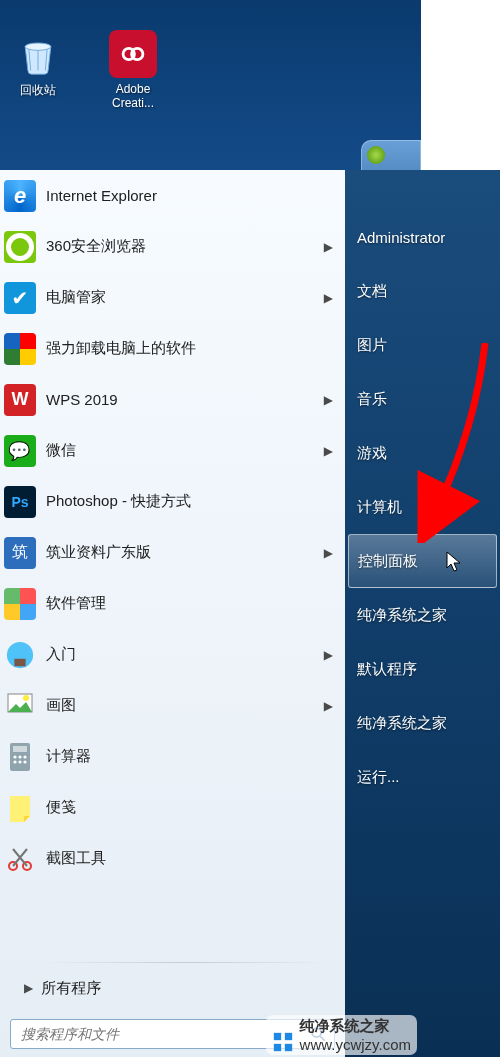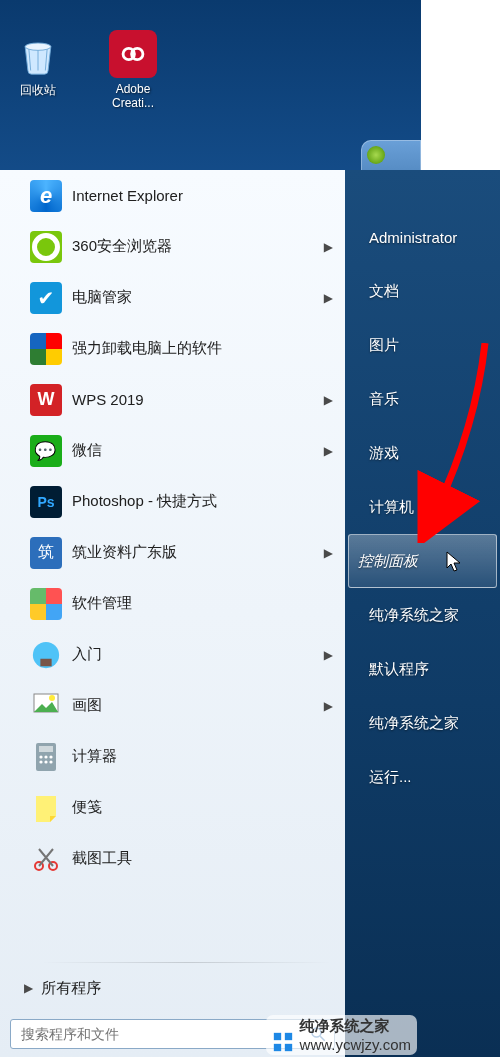--- a/index.html
+++ b/index.html
@@ -15,36 +15,36 @@
     .recycle-svg { width:44px; height:44px; }
     .adobe-tile { width:48px; height:48px; background:#c8102e; border-radius:8px; display:flex; align-items:center; justify-content:center; }
     .adobe-tile svg { width:34px; height:34px; }
     
     .gadget { position:absolute; top:140px; right:0; width:60px; height:50px; background:linear-gradient(180deg,#6aa0d8,#4a80b8); border-top-left-radius:10px; border-bottom-left-radius:10px; box-shadow:inset 0 0 0 1px rgba(255,255,255,.3); }
     .gadget::before{content:"";position:absolute;top:6px;left:6px;width:18px;height:18px;border-radius:50%;background:radial-gradient(circle,#a7d94f,#4a8f00);} 
 
     
     .start-menu { position:absolute; left:0; top:170px; bottom:0; width:500px; display:flex; }
     .left-pane { width:345px; background:linear-gradient(180deg,#f7fbff 0%, #e5edf5 100%); display:flex; flex-direction:column; }
-    .left-items { flex:1; overflow:hidden;padding-left:26px; }
+    .left-items { flex:1; overflow:hidden; }
     .start-item { display:flex; align-items:center; height:51px; padding:0 12px 0 4px; cursor:pointer; }
     .start-item .app-ico { width:32px; height:32px; margin-right:10px; display:flex; align-items:center; justify-content:center; border-radius:4px; }
     .start-item .label { flex:1; font-size:15px; color:#202020; }
     .start-item .arrow { font-size:12px; color:#4a4a4a; margin-left:6px; }
     .sep { height:1px; background:linear-gradient(90deg,transparent,rgba(0,0,0,.15),transparent); margin-left:42px; margin-right:14px; }
     .all-programs { height:50px; display:flex; align-items:center; padding-left:16px; font-size:15px; color:#202020; cursor:pointer; }
     .all-programs .arrow { margin-left:8px; font-size:12px; color:#4a4a4a; }
     .search-wrap { padding:6px 10px 8px; }
     .search-box { position:relative; }
-    .search-box input { width:100%; height:30px; border:1px solid #8aa9c7; border-radius:3px; padding:0 32px 0 10px; font-size:14px; color:#7a7a7a; background:#fff; }
+    .search-box input { width:100%; height:30px; border:1px solid #8aa9c7; border-radius:3px; padding:0 32px 0 10px; font-size:14px; font-style:italic; color:#7a7a7a; background:#fff; }
     .search-box .s-icon { position:absolute; right:8px; top:6px; width:18px; height:18px; color:#3a76b6; }
 
     .right-pane { flex:1; background:linear-gradient(180deg,#1a4c7c 0%, #0f3b66 60%, #0a2f54 100%); position:relative; padding-top:40px; }
-    .right-item { height:54px; display:flex; align-items:center; padding-left:24px; color:#fff; font-size:15px; cursor:pointer; text-shadow:0 1px 2px rgba(0,0,0,.5); }
-    .right-item.selected { background:linear-gradient(180deg,rgba(255,255,255,.30),rgba(255,255,255,.10)); border:1px solid rgba(255,255,255,.55); border-radius:3px; margin:0 3px; padding-left:9px;font-style:italic; }
+    .right-item { height:54px; display:flex; align-items:center; padding-left:12px; color:#fff; font-size:15px; cursor:pointer; text-shadow:0 1px 2px rgba(0,0,0,.5); }
+    .right-item.selected { background:linear-gradient(180deg,rgba(255,255,255,.30),rgba(255,255,255,.10)); border:1px solid rgba(255,255,255,.55); border-radius:3px; margin:0 3px; padding-left:9px; }
     .cursor-ptr { position:absolute; width:20px; height:24px; pointer-events:none; }
     .arrow-anno { position:absolute; pointer-events:none; }
 
     .watermark { position:absolute; right:4px; bottom:2px; display:flex; align-items:flex-end; gap:6px; font-size:15px; color:#333; font-weight:600; background:rgba(255,255,255,.65); padding:2px 6px; border-radius:7px; }
     .wm-logo { width:22px; height:22px; }
 
     
     .ico-ie { background:conic-gradient(#4cb4ff,#0066cc,#4cb4ff); border-radius:50%; }
     .ico-ie::after{content:"e";font-style:italic;font-weight:bold;color:#fff;font-size:22px;}
     .ico-360 { width:32px;height:32px;border-radius:50%;background:#7ac70c;display:flex;align-items:center;justify-content:center; }

